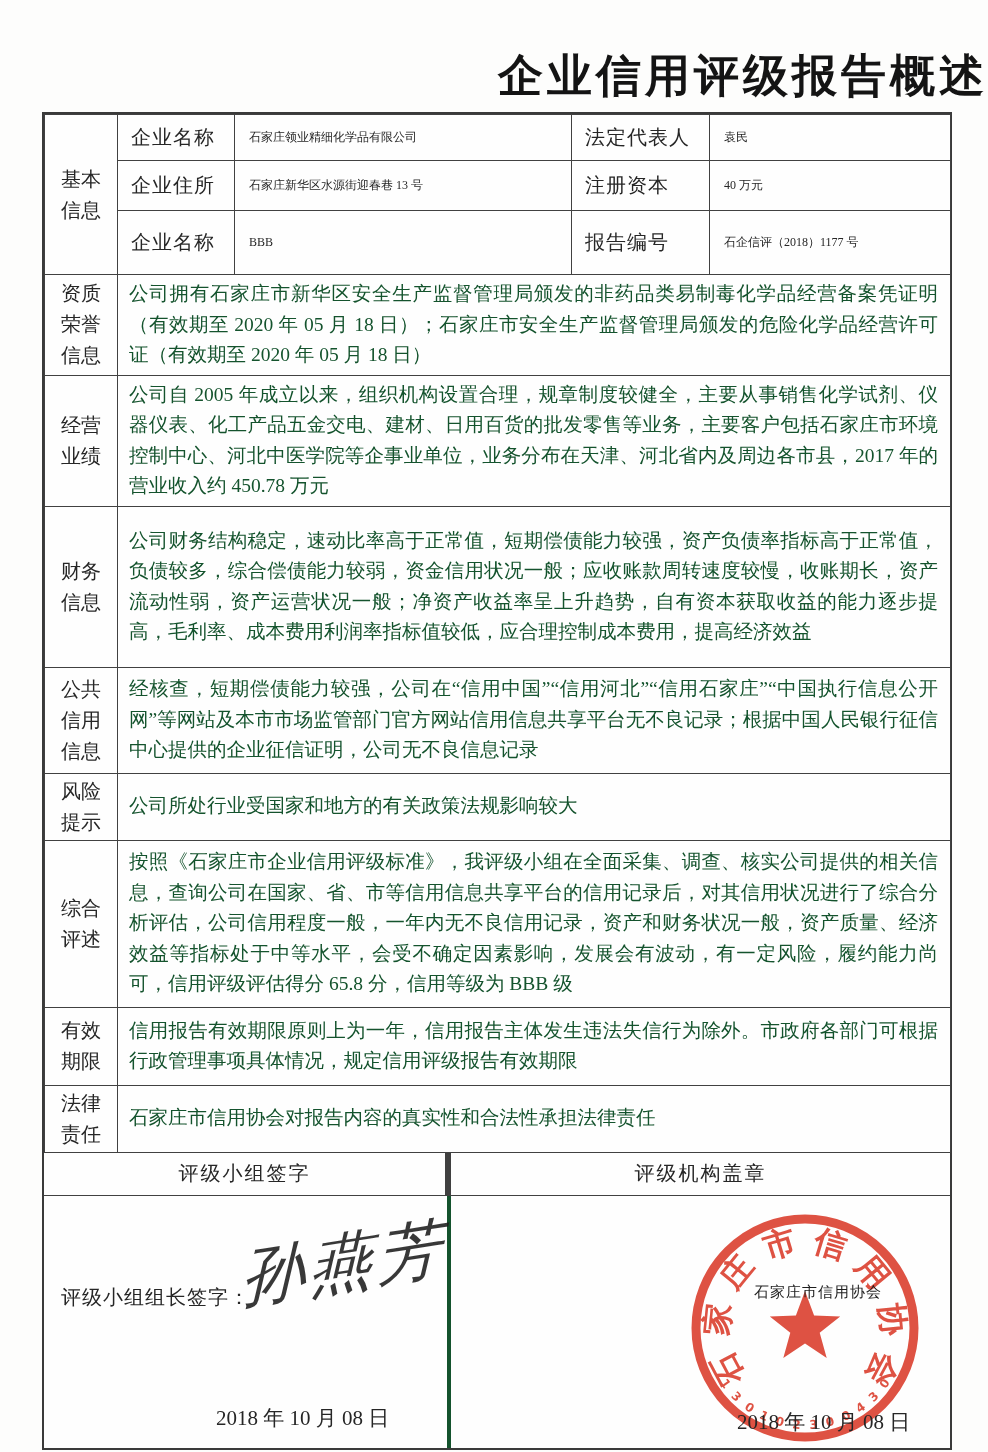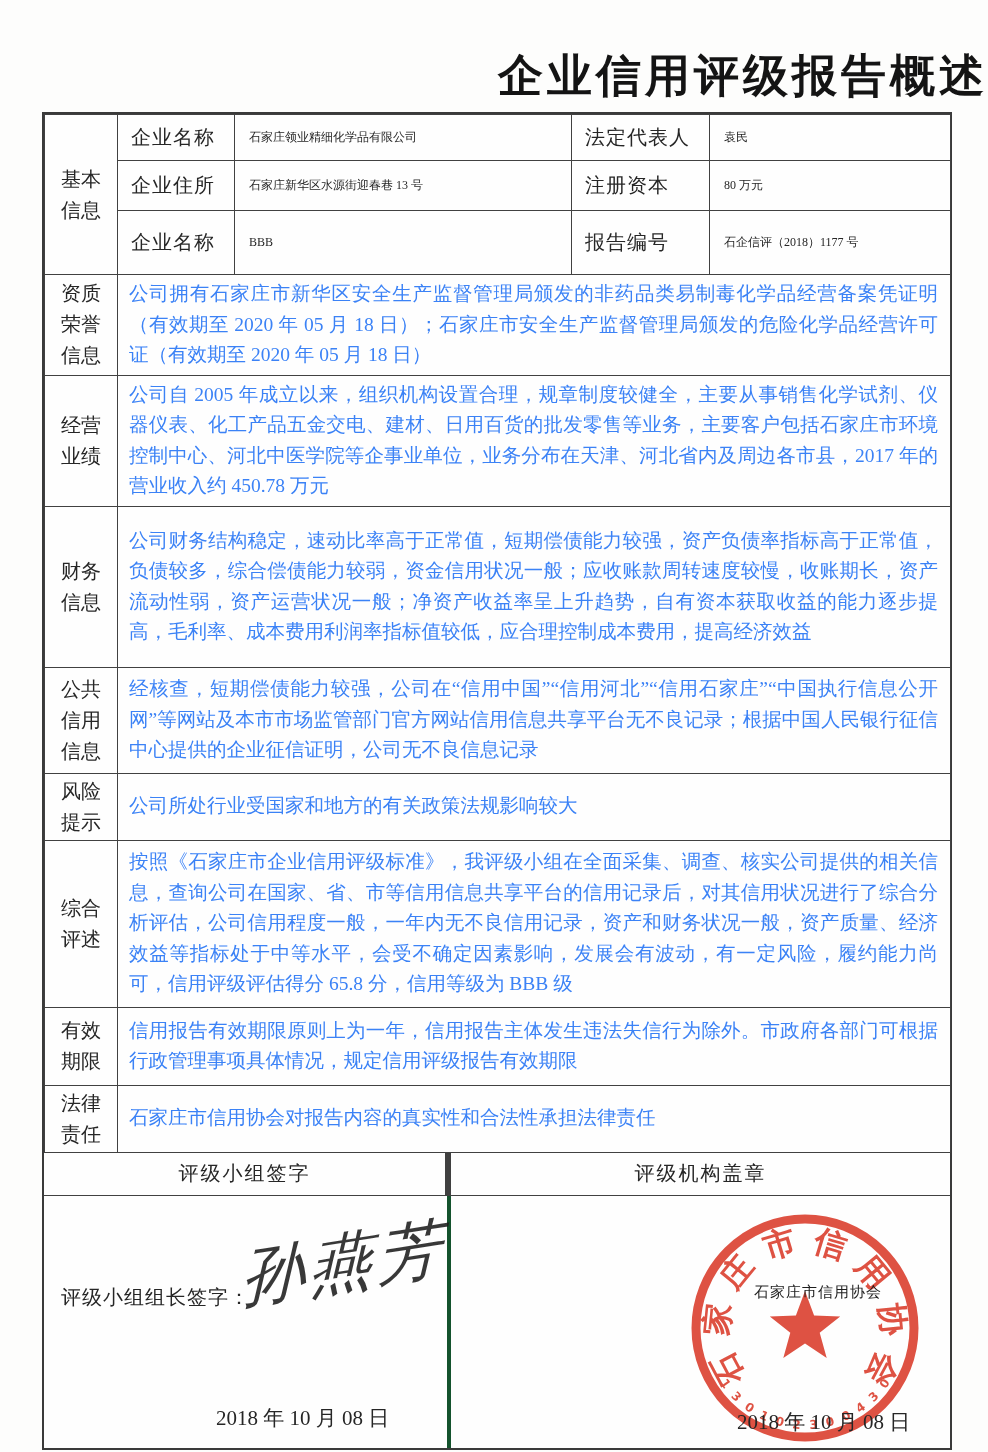--- a/index.html
+++ b/index.html
@@ -29,21 +29,21 @@
   }
   .sec-label{
     text-align:center;padding:2px 4px !important;
     font-size:20px;line-height:31px;color:#262626;
   }
   .sec-label span{display:inline-block;width:46px;}
   .fld-label{font-size:20px;letter-spacing:1px;padding-left:13px !important;color:#262626;}
   .fld-value{font-size:12px;padding-left:14px !important;color:#262626;}
   .sec-content{
     font-size:19.5px;line-height:30.5px;text-align:justify;
-    padding:4px 12px 4px 11px !important;color:#3b82f6;
+    padding:4px 12px 4px 11px !important;color:#14532d;
   }
   
   .sig-grid{display:grid;grid-template-columns:407px 1fr;}
   .sig-head{
     height:42px;display:flex;align-items:center;justify-content:center;
     border-bottom:1px solid #414141;font-size:20px;letter-spacing:2px;color:#262626;
   }
   .sig-head.left{border-right:6px solid #404040;}
   .sig-cell{position:relative;height:252px;}
   .sig-cell.left{border-right:4px solid #14532d;}
@@ -99,21 +99,21 @@
         <td class="sec-label" rowspan="3"><span>基本信息</span></td>
         <td class="fld-label">企业名称</td>
         <td class="fld-value">石家庄领业精细化学品有限公司</td>
         <td class="fld-label">法定代表人</td>
         <td class="fld-value">袁民</td>
       </tr>
       <tr style="height:50px">
         <td class="fld-label">企业住所</td>
         <td class="fld-value">石家庄新华区水源街迎春巷 13 号</td>
         <td class="fld-label">注册资本</td>
-        <td class="fld-value">80 万元</td>
+        <td class="fld-value">40 万元</td>
       </tr>
       <tr style="height:64px">
         <td class="fld-label">企业名称</td>
         <td class="fld-value">BBB</td>
         <td class="fld-label">报告编号</td>
         <td class="fld-value">石企信评（2018）1177 号</td>
       </tr>
 
       <tr style="height:97px">
         <td class="sec-label"><span>资质荣誉信息</span></td>

